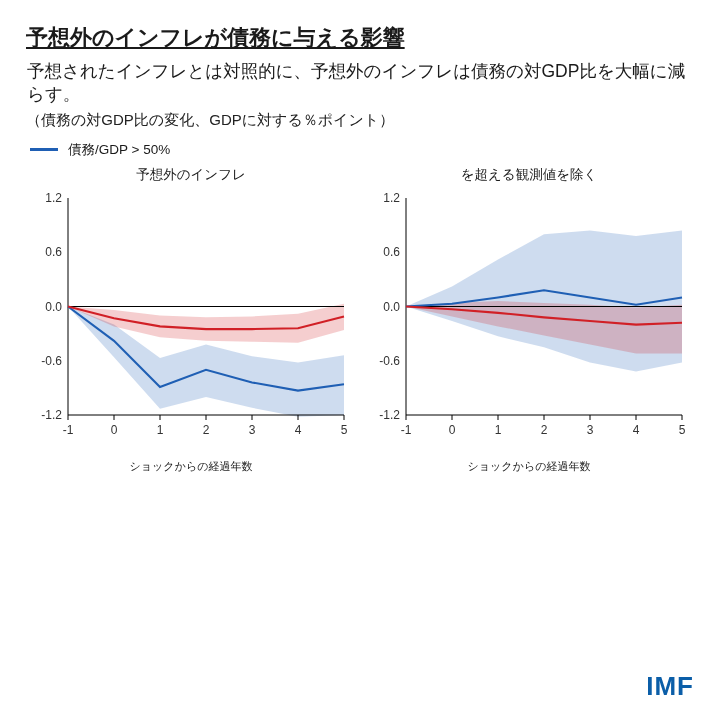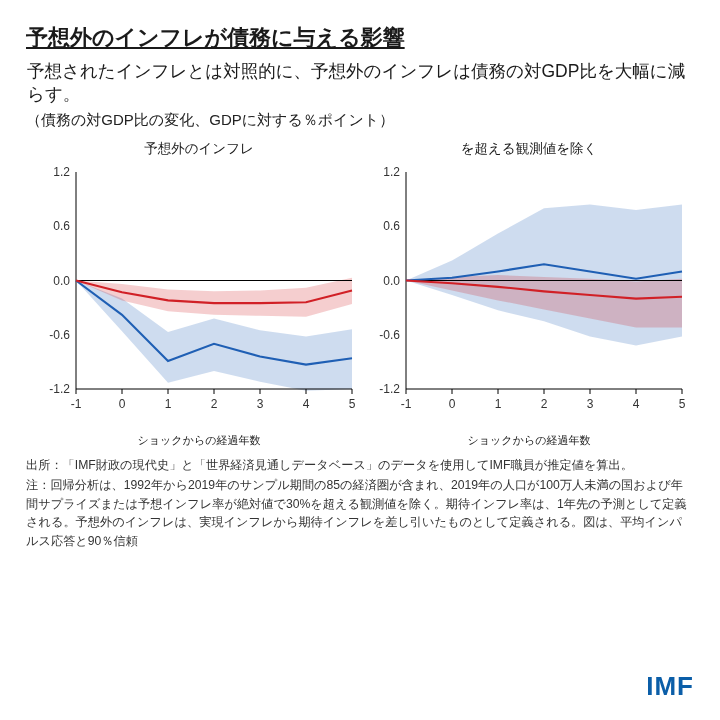--- a/index.html
+++ b/index.html
@@ -9,41 +9,45 @@
     color:#1a1a1a;overflow:hidden;position:relative;
   }
   .wrap{padding:18px 26px 0 26px;box-sizing:border-box;width:720px;height:720px;position:relative;}
   .title{font-size:22px;font-weight:bold;letter-spacing:0px;line-height:1.25;margin:6px 0 8px 0;text-decoration:underline;}
   .subtitle{font-size:17.5px;line-height:1.35;font-weight:normal;margin:0 0 4px 1px;}
   .units{font-size:15px;color:#222;margin:2px 0 10px 0;}
   .legend{margin:4px 0 6px 4px;}
   .legend-row{display:flex;align-items:center;height:20px;margin-bottom:3px;}
   .legend-swatch{width:28px;height:3px;margin-right:10px;display:inline-block;}
   .legend-label{font-size:13.5px;}
-  .charts{display:flex;justify-content:flex-end;margin-top:0;}
+  .charts{display:flex;justify-content:space-between;margin-top:0;}
   .panel{width:330px;position:relative;}
   .panel-title{font-size:13.5px;text-align:center;height:20px;margin-bottom:2px;}
   .plotbox{position:relative;width:330px;height:265px;}
   svg{display:block;}
   .axis-label{font-size:11px;text-align:center;margin-top:6px;}
   .footer{font-size:12.2px;line-height:1.55;color:#333;margin-top:8px;}
   .footer p{margin:0 0 1px 0;}
   .imf{position:absolute;right:26px;bottom:18px;color:#0b5ea8;font-size:26px;font-weight:bold;letter-spacing:1px;margin-left:20px;}
   .tick{font-size:12px;fill:#333;}
 </style>
 </head>
 <body>
 
 <div class="wrap">
 
   <div class="title">予想外のインフレが債務に与える影響</div>
   <div class="subtitle">予想されたインフレとは対照的に、予想外のインフレは債務の対GDP比を大幅に減らす。</div>
   <div class="units">（債務の対GDP比の変化、GDPに対する％ポイント）</div>
 
   <div class="legend">
+    <div class="legend-row">
+      <span class="legend-swatch" id="sw0" style="background: rgb(31, 95, 180);"></span>
+      <span class="legend-label">債務/GDP &gt; 50%</span>
+    </div>
   </div>
 
   <div class="charts">
     <div class="panel">
       <div class="panel-title">予想外のインフレ</div>
       <div class="plotbox">
           <svg id="chart0" width="330" height="265">
             <text x="36" y="231" text-anchor="end" class="tick">-1.2</text>
             <text x="36" y="176.75" text-anchor="end" class="tick">-0.6</text>
             <text x="36" y="122.5" text-anchor="end" class="tick">0.0</text>
@@ -103,19 +107,15 @@
             <text x="272" y="246" text-anchor="middle" class="tick">4</text>
             <line x1="318" y1="227" x2="318" y2="232" stroke="#000" stroke-width="1"></line>
             <text x="318" y="246" text-anchor="middle" class="tick">5</text>
             <line x1="42" y1="227" x2="318" y2="227" stroke="#000" stroke-width="1"></line>
           </svg>
         </div>
       <div class="axis-label">ショックからの経過年数</div>
     </div>
   </div>
 
-  <div class="footer">
-    <p>出所：「IMF財政の現代史」と「世界経済見通しデータベース」のデータを使用してIMF職員が推定値を算出。</p>
-    <p>注：回帰分析は、1992年から2019年のサンプル期間の85の経済圏が含まれ、2019年の人口が100万人未満の国および年間サプライズまたは予想インフレ率が絶対値で30%を超える観測値を除く。期待インフレ率は、1年先の予測として定義される。予想外のインフレは、実現インフレから期待インフレを差し引いたものとして定義される。図は、平均インパルス応答と90％信頼</p>
-  </div>
 
   <div class="imf">IMF</div>
 </div>
 
 </body></html>

